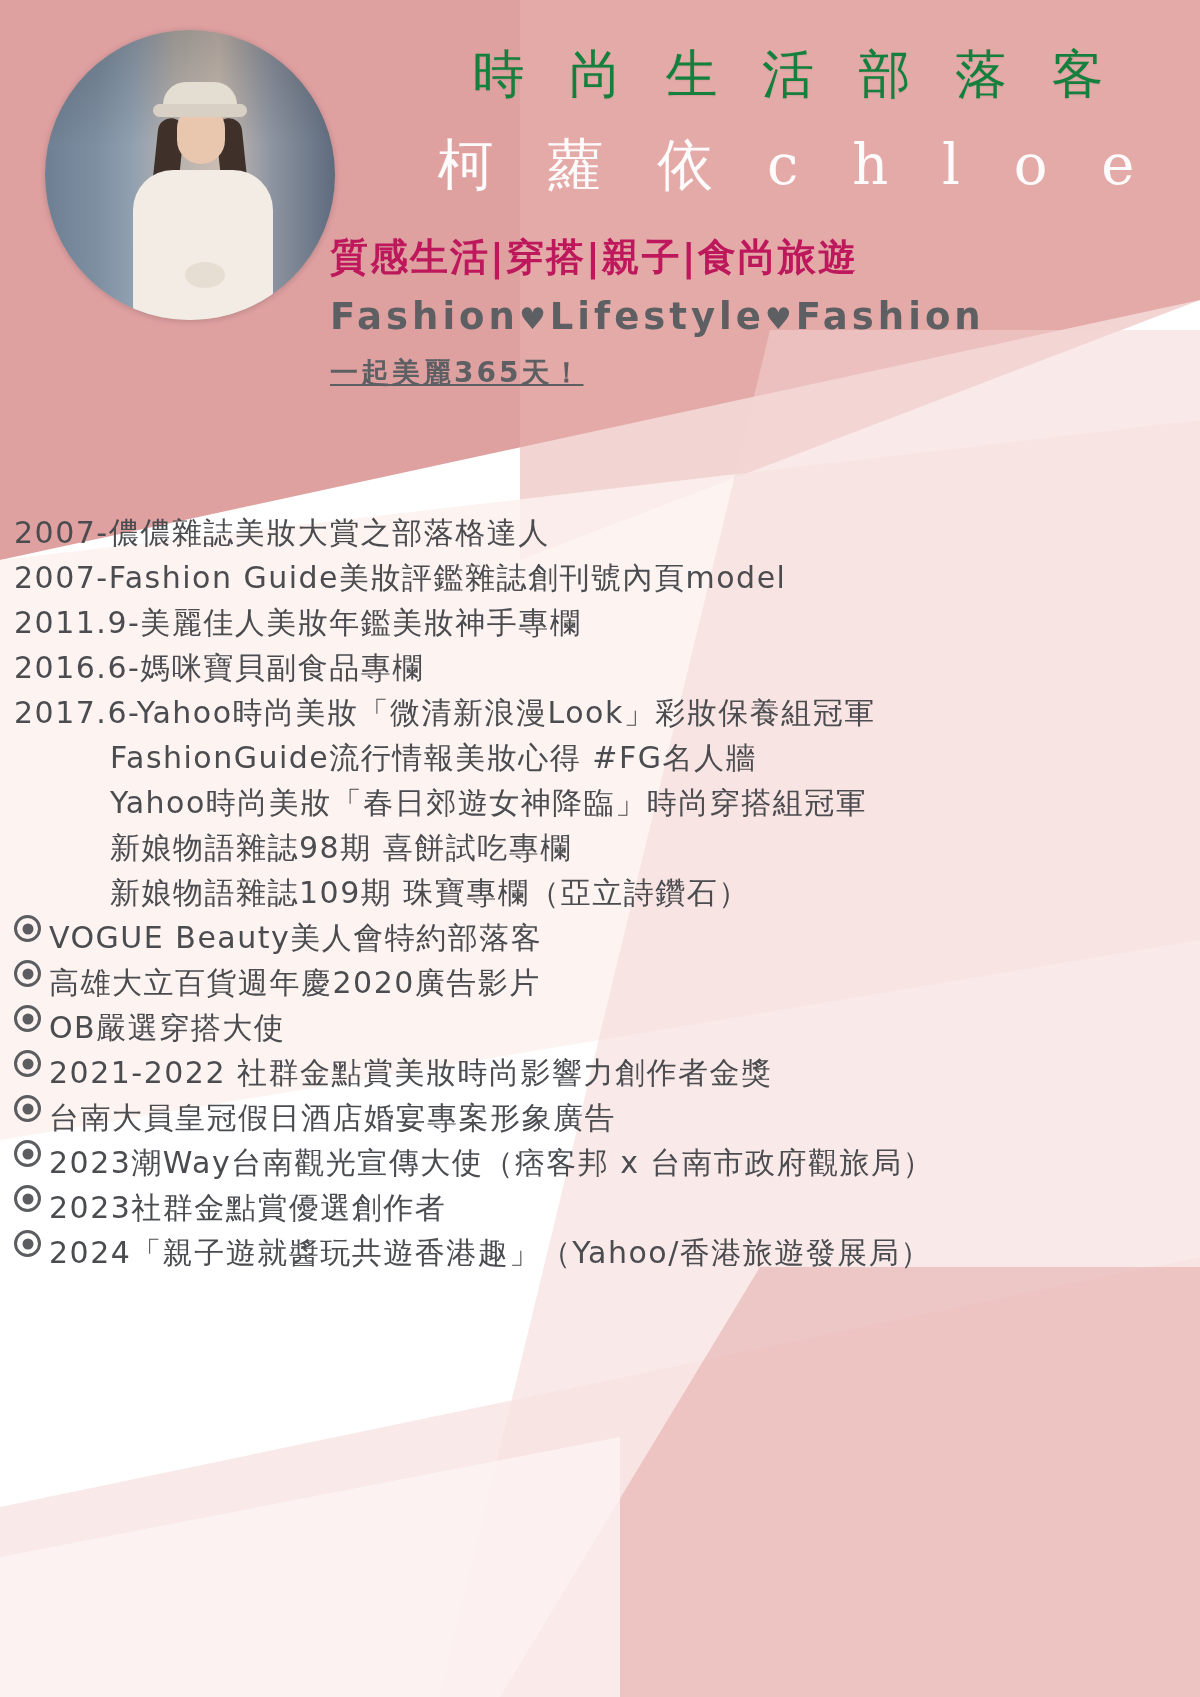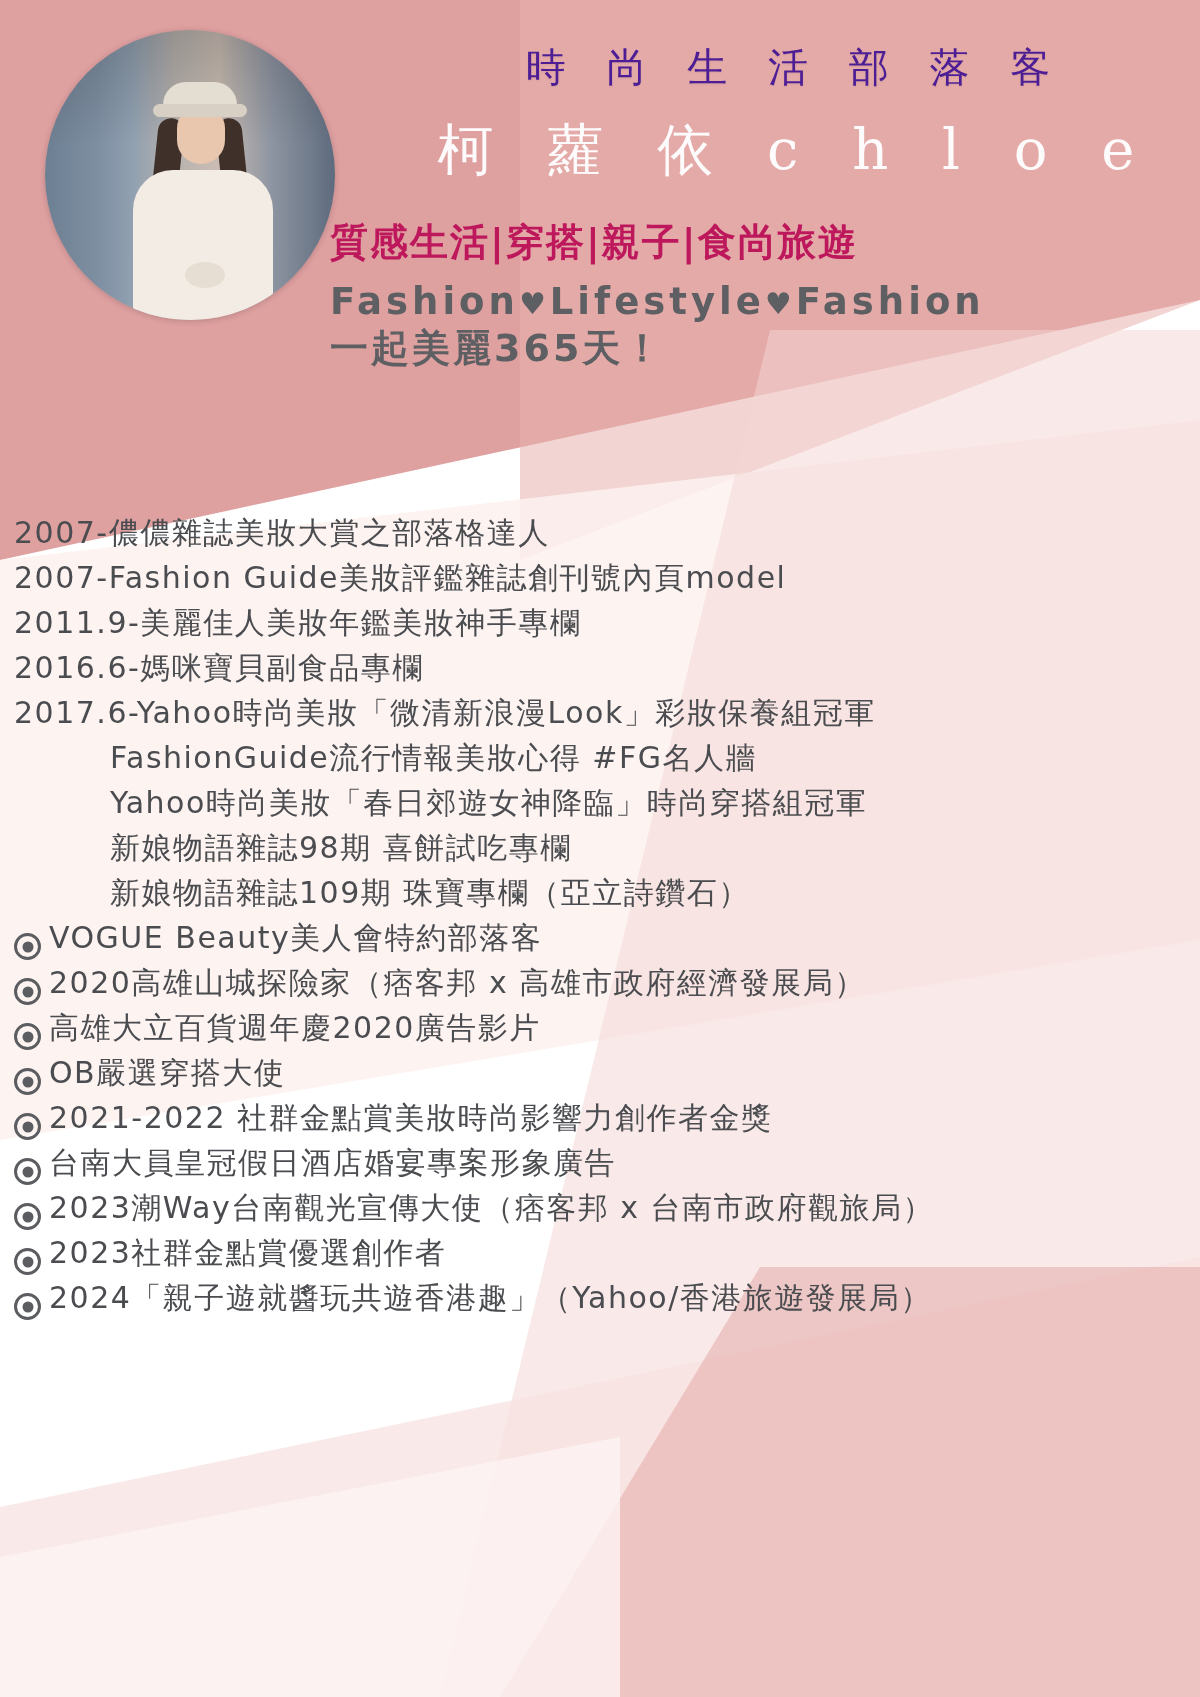--- a/index.html
+++ b/index.html
@@ -153,22 +153,22 @@
     border-radius: 50%;
   }
 
   .head-text {
     position: absolute;
     left: 330px;
     top: 40px;
     right: 30px;
   }
   .title-cn {
-    color: #4c1d95;
-    font-size: 40px;
+    color: #15803d;
+    font-size: 52px;
     letter-spacing: 14px;
     text-align: center;
     padding-left: 90px;
     font-weight: 500;
     text-shadow: 0 1px 2px rgba(0,0,0,.08);
   }
   .title-name {
     color: #ffffff;
     font-size: 56px;
     letter-spacing: 18px;
@@ -191,45 +191,46 @@
     color: #5d5f63;
     font-size: 37px;
     letter-spacing: 4px;
     margin-top: 12px;
     font-weight: 700;
     white-space: nowrap;
   }
   .sub-line2 .heart { color: #5d5f63; font-size: 30px; }
   .sub-line3 {
     color: #5d5f63;
-    font-size: 38px;
+    font-size: 28px;
     letter-spacing: 3px;
-    margin-top: 0;
+    margin-top: 16px;
     font-weight: 700;
+    text-decoration: underline;
   }
 
   
   .resume {
     position: relative;
     margin-top: 10px;
     padding: 0 18px 0 14px;
     color: #4a4c50;
   }
   .res-line {
     font-size: 30px;
     line-height: 45px;
     letter-spacing: 1.5px;
     white-space: nowrap;
   }
   .res-line.indent {
     padding-left: 96px;
   }
   .bullet-line {
     display: flex;
-    align-items: flex-end;
+    align-items: flex-start;
     font-size: 30px;
     line-height: 45px;
     letter-spacing: 1.5px;
     white-space: nowrap;
   }
   .ring {
     flex: 0 0 auto;
     width: 27px;
     height: 27px;
     border-radius: 50%;
@@ -298,24 +299,20 @@
     <div class="res-line indent">Yahoo時尚美妝「春日郊遊女神降臨」時尚穿搭組冠軍</div>
     <div class="res-line indent">新娘物語雜誌98期 喜餅試吃專欄</div>
     <div class="res-line indent">新娘物語雜誌109期 珠寶專欄（亞立詩鑽石）</div>
 
     <div class="bullet-line">
       <span class="ring"></span>
       <span>VOGUE Beauty美人會特約部落客</span>
     </div>
     <div class="bullet-line">
       <span class="ring"></span>
-      <span>2020高雄山城探險家（痞客邦 x 高雄市政府經濟發展局）</span>
-    </div>
-    <div class="bullet-line">
-      <span class="ring"></span>
       <span>高雄大立百貨週年慶2020廣告影片</span>
     </div>
     <div class="bullet-line">
       <span class="ring"></span>
       <span>OB嚴選穿搭大使</span>
     </div>
     <div class="bullet-line">
       <span class="ring"></span>
       <span>2021-2022 社群金點賞美妝時尚影響力創作者金獎</span>
     </div>

